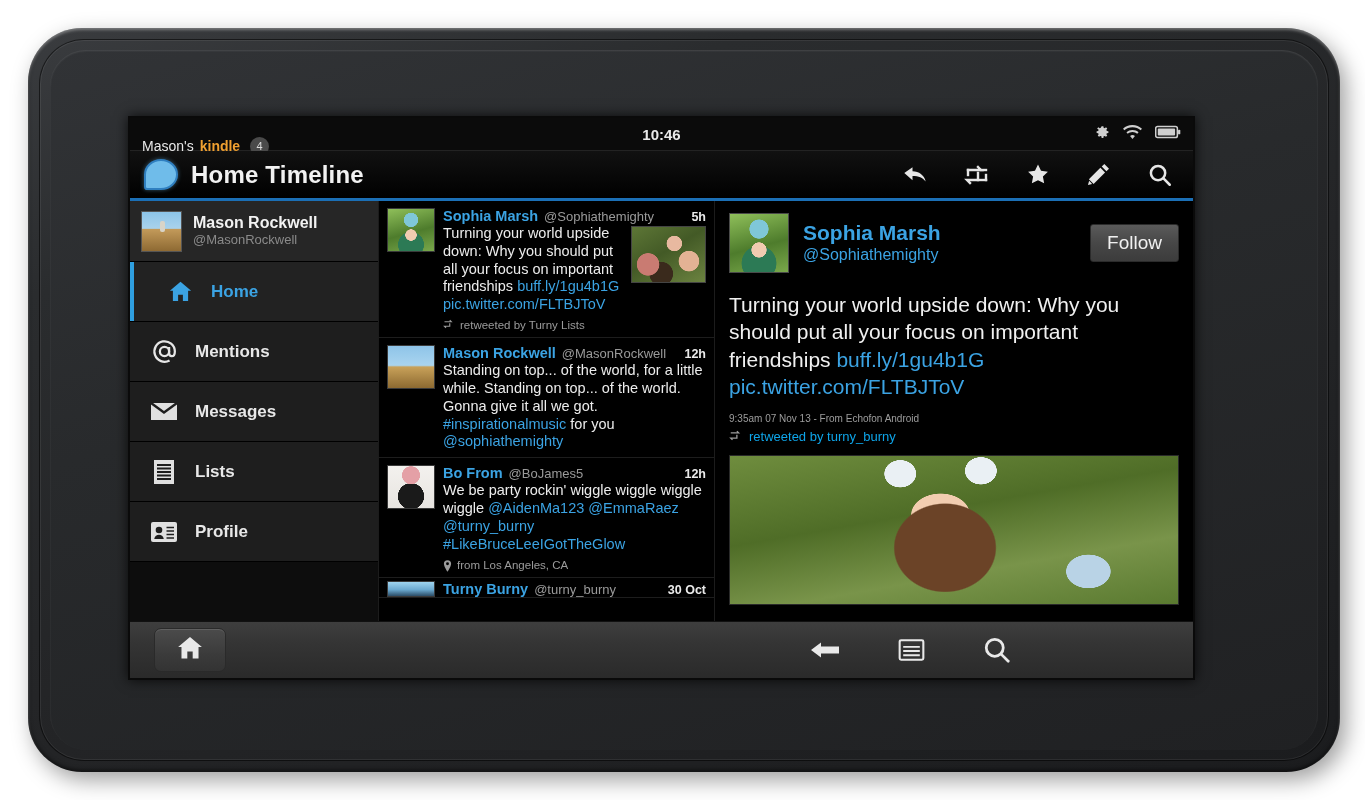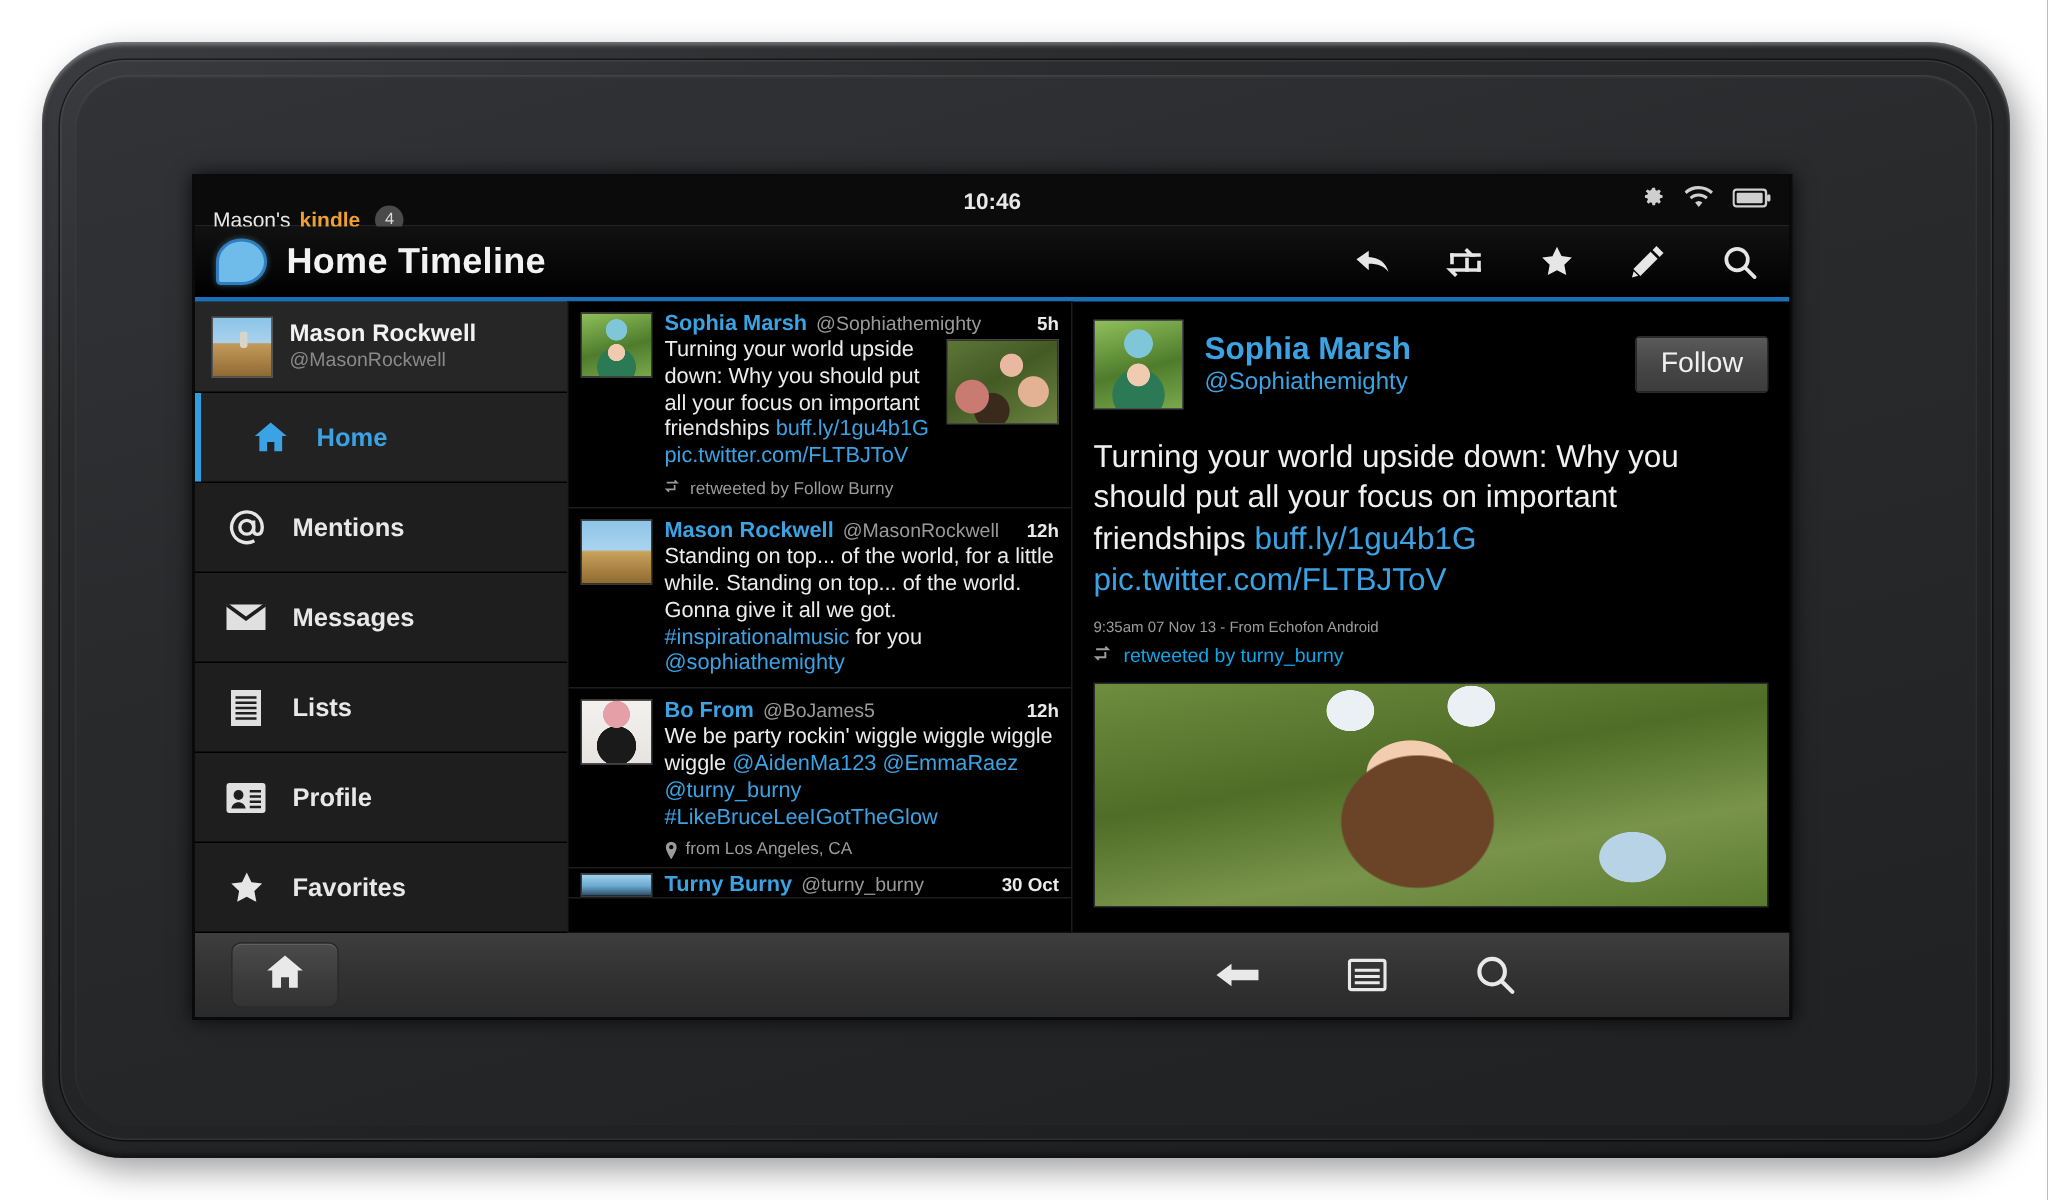--- a/index.html
+++ b/index.html
@@ -320,28 +320,20 @@
             <circle cx="9" cy="9" r="3.3" fill="#1e1e1e"></circle>
             <path d="M4.2 18c.6-2.8 2.5-4.2 4.8-4.2s4.2 1.4 4.8 4.2z" fill="#1e1e1e"></path>
             <g stroke="#1e1e1e" stroke-width="1.7">
               <path d="M16.5 6.5h7.5M16.5 10h7.5M16.5 13.5h7.5M16.5 17h7.5"></path>
             </g>
           </svg>
         </span>
         <span class="nav-label">Profile</span>
       </div>
 
-      <div class="nav-item">
-        <span class="nav-ico">
-          <svg width="27" height="26" viewBox="0 0 24 24" fill="#e6e6e6">
-            <path d="M12 2.4l2.9 6 6.6.9-4.8 4.6 1.2 6.6L12 17.4 6.1 20.5l1.2-6.6L2.5 9.3l6.6-.9z"></path>
-          </svg>
-        </span>
-        <span class="nav-label">Favorites</span>
-      </div>
     </div>
 
     <div id="tweet-list">
 
       <div class="tweet-row">
         <div class="tw-avatar">
             <div class="ph-sophia"></div>
           </div>
         <div class="tw-main">
           <div class="tw-head">
@@ -354,21 +346,21 @@
                 <div class="ph-girls"></div>
               </div>
             <div class="tw-text"><span>Turning your world upside down: Why you should put all your focus on important friendships </span><span class="lnk">buff.ly/1gu4b1G</span><span> </span><span class="lnk">pic.twitter.com/FLTBJToV</span></div>
           </div>
           <div class="tw-meta">
             <span>
               <svg width="12" height="10" viewBox="0 0 16 12" fill="none" stroke="#9b9b9b" stroke-width="1.5">
                 <path d="M2 3h9l-2-2M9 5v4H2l2 2"></path>
               </svg>
             </span>
-            <span>retweeted by Follow Burny</span>
+            <span>retweeted by Turny Lists</span>
           </div>
         </div>
       </div>
 
       <div class="tweet-row">
         <div class="tw-avatar">
             <div class="ph-cliff"></div>
           </div>
         <div class="tw-main">
           <div class="tw-head">

